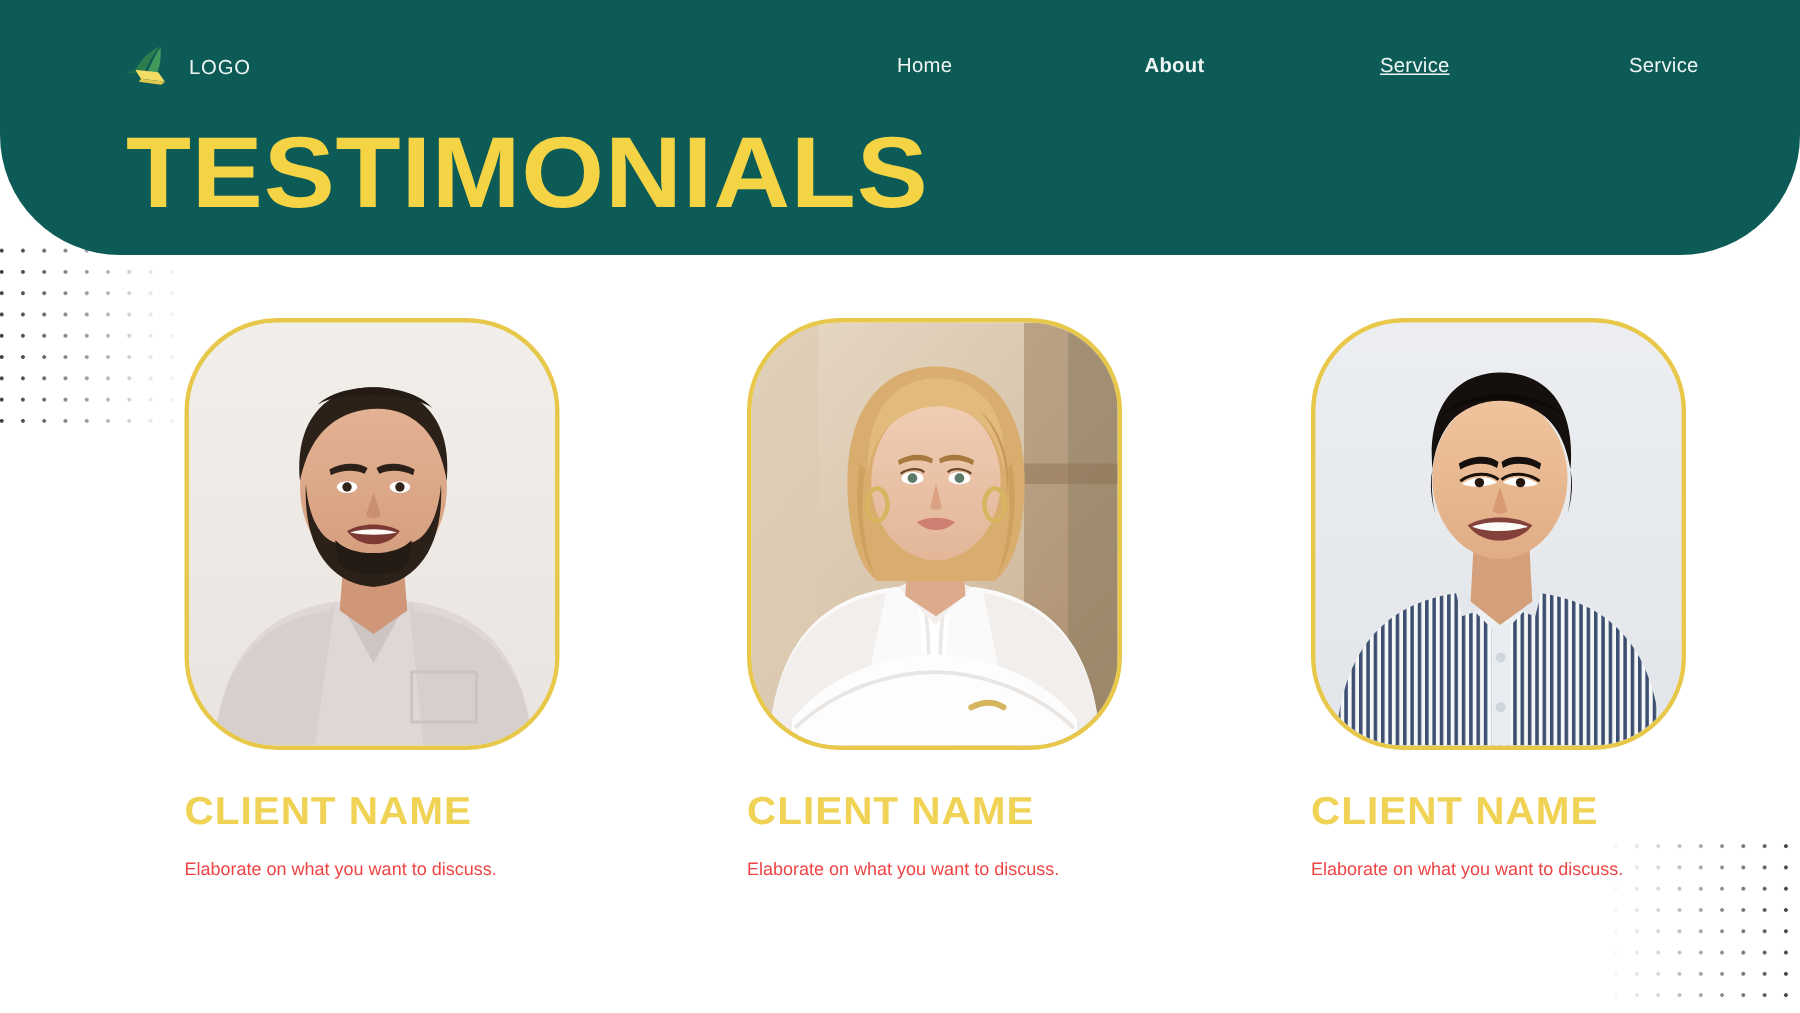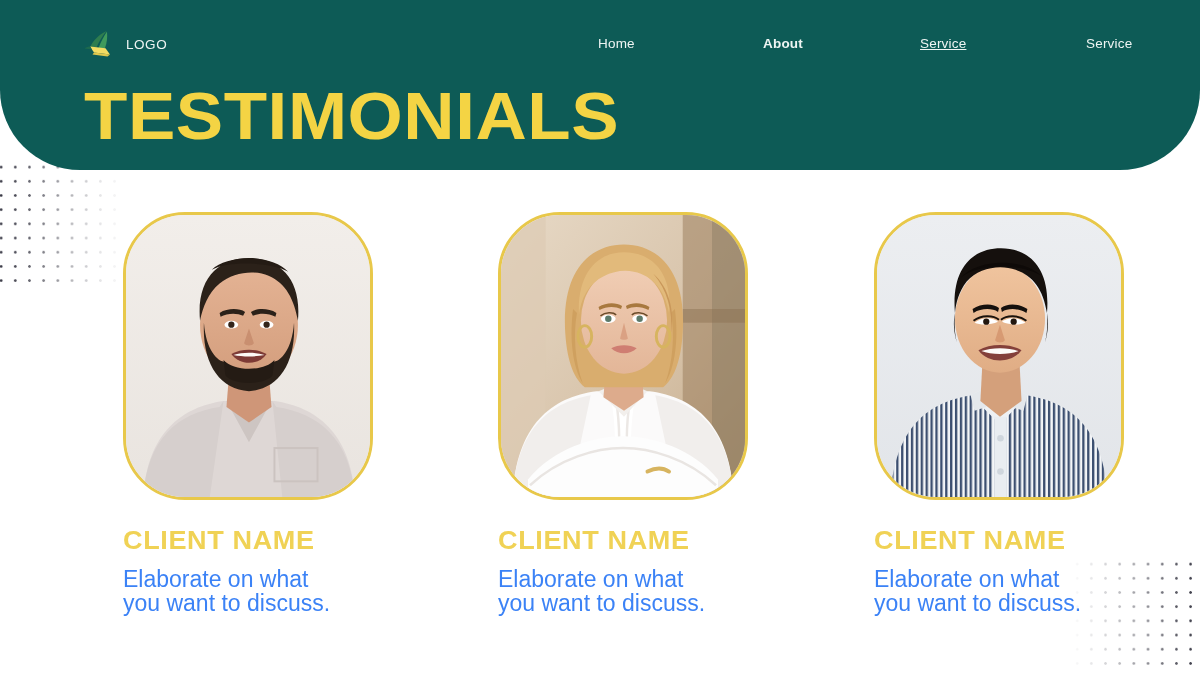--- a/index.html
+++ b/index.html
@@ -102,22 +102,22 @@
     font-size:26px;
     font-weight:bold;
     letter-spacing:0.6px;
     font-family:"Liberation Sans Narrow","Liberation Sans", sans-serif;
     transform:scaleX(1.04);
     transform-origin:left center;
     white-space:nowrap;
   }
   .client-quote {
     margin-top:11px;
-    color:#3b82f6;
-    font-size:23px;
+    color:#ef4444;
+    font-size:12px;
     line-height:24px;
     max-width:225px;
   }
 </style>
 </head>
 <body>
 
 <div class="dots dots-left"></div>
 <div class="dots dots-right"></div>
 

